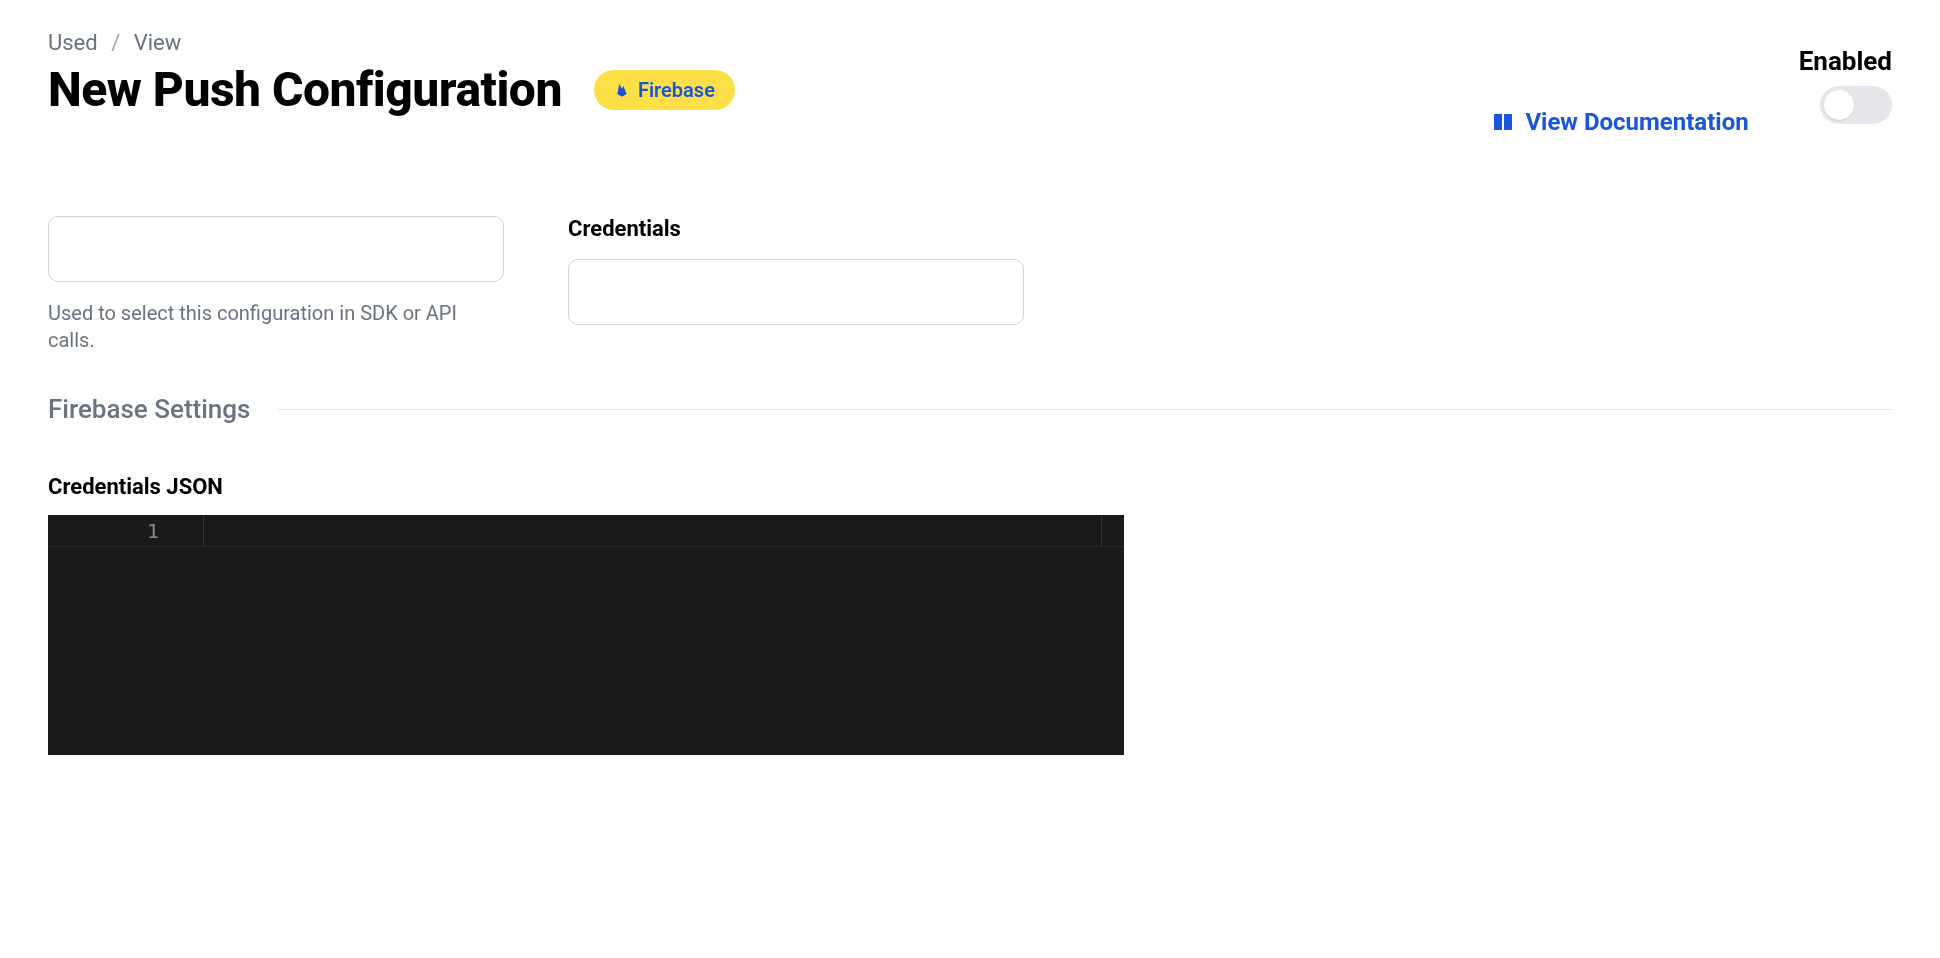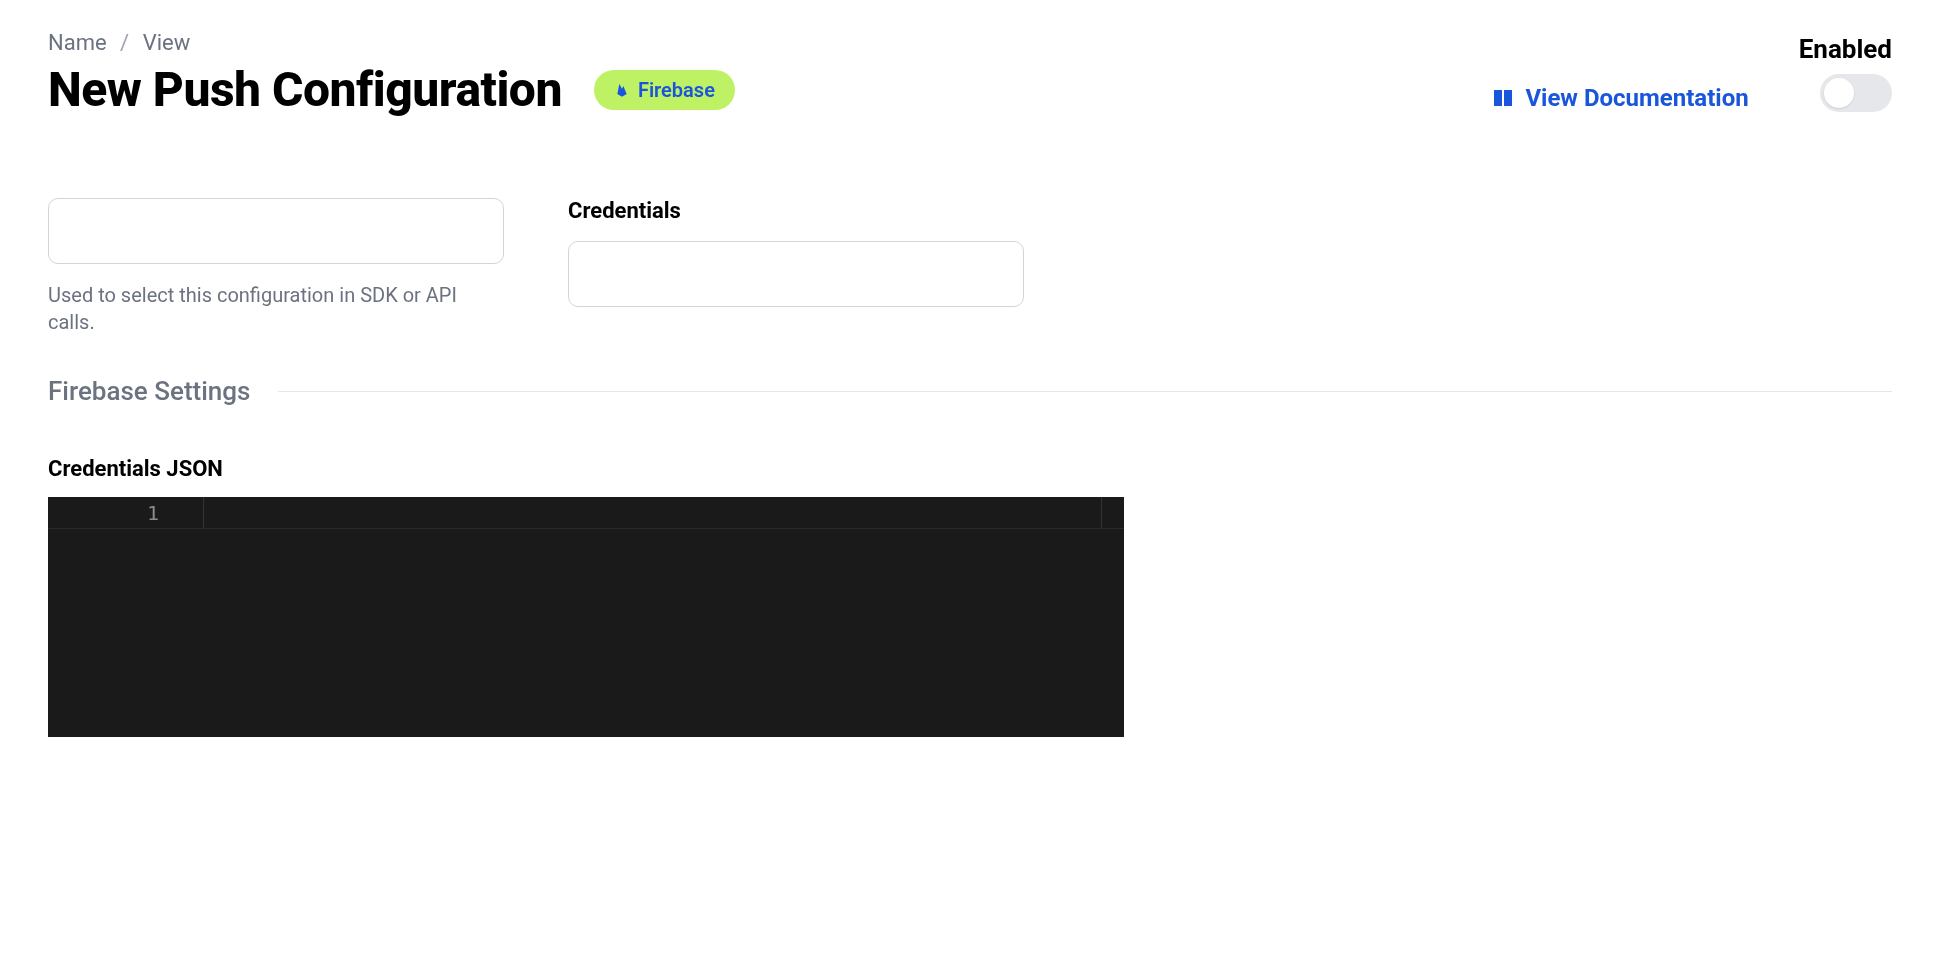--- a/index.html
+++ b/index.html
@@ -42,21 +42,21 @@
     .page-title {
       font-size: 48px;
       font-weight: 800;
       letter-spacing: -0.5px;
       color: #000;
     }
     .badge {
       display: inline-flex;
       align-items: center;
       gap: 8px;
-      background: #bef264;
+      background: #fde047;
       color: #1a56db;
       padding: 8px 20px;
       border-radius: 999px;
       font-size: 20px;
       font-weight: 600;
     }
     .badge-icon {
       width: 16px;
       height: 16px;
       fill: #1a56db;
@@ -68,21 +68,21 @@
       padding-top: 4px;
     }
     .doc-link {
       display: inline-flex;
       align-items: center;
       gap: 10px;
       color: #1a56db;
       font-size: 24px;
       font-weight: 700;
       text-decoration: none;
-      margin-top: 50px;
+      margin-top: 74px;
     }
     .doc-icon {
       width: 24px;
       height: 24px;
       fill: #1a56db;
     }
     .enabled-wrap {
       display: flex;
       flex-direction: column;
       align-items: flex-end;
@@ -207,21 +207,21 @@
     .code-body {
       height: 206px;
     }
   </style>
 </head>
 <body>
 
 <div class="header-row">
   <div class="header-left">
     <div class="breadcrumb">
-      <a href="#">Name</a>
+      <a href="#">Used</a>
       <span class="breadcrumb-sep">/</span>
       <a href="#">View</a>
     </div>
     <div class="title-row">
       <h1 class="page-title">New Push Configuration</h1>
       <span class="badge">
         <svg class="badge-icon" viewBox="0 0 24 24">
             <path d="M5 18L8 3l4 7 2-4 5 12-7 4z"></path>
           </svg>
         <span>Firebase</span>

